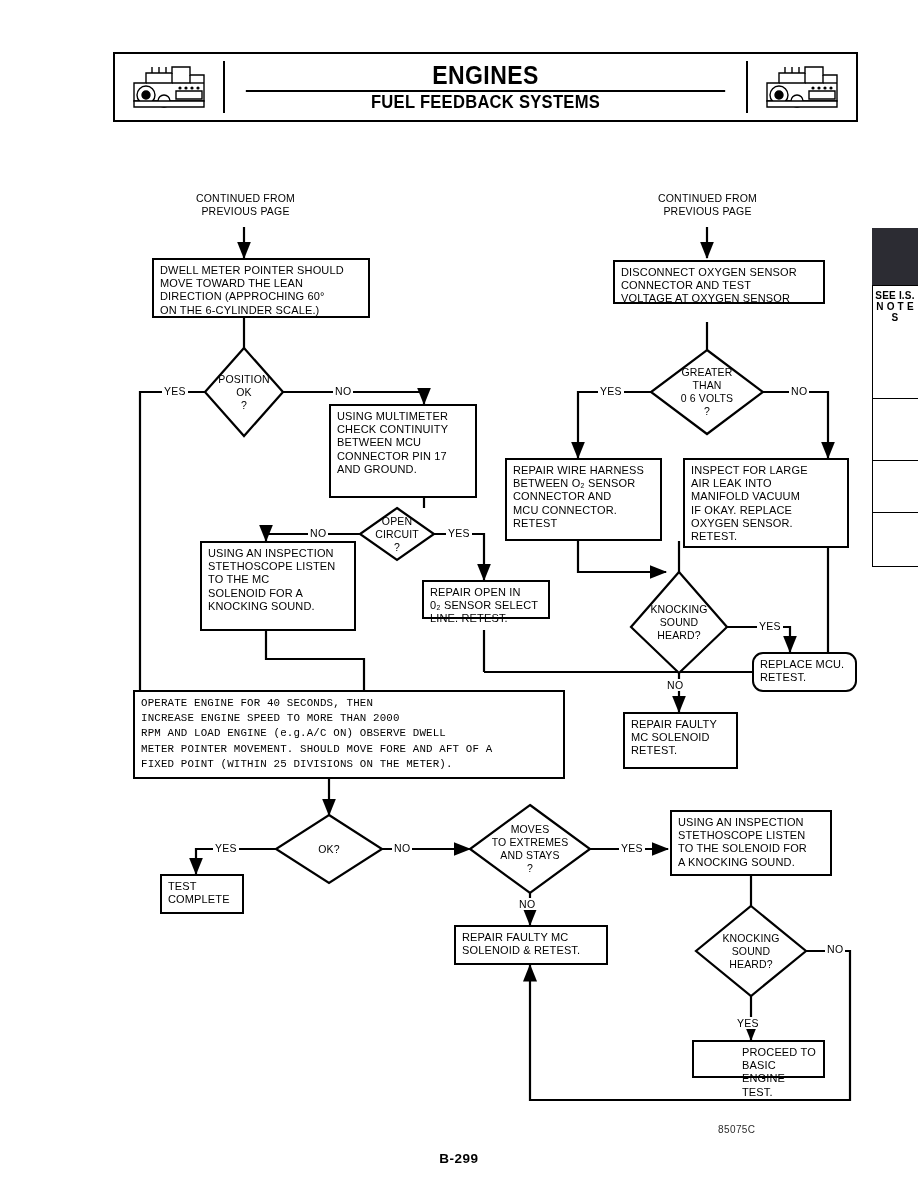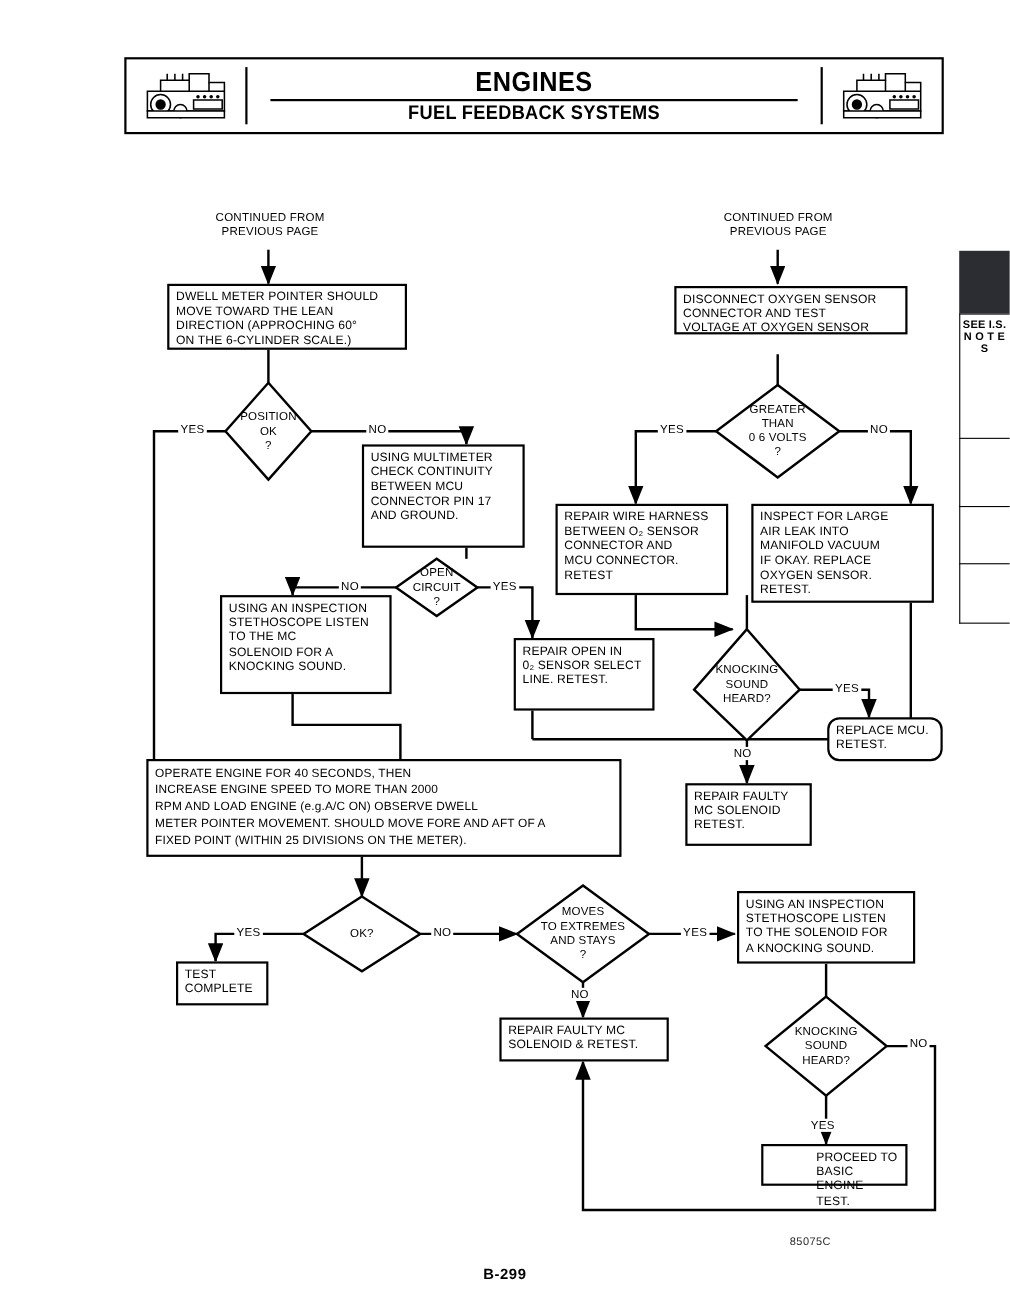--- a/index.html
+++ b/index.html
@@ -135,20 +135,21 @@
     border: 2px solid #000;
     padding: 4px 5px 3px 6px;
     font-size: 11px;
     line-height: 13.2px;
     letter-spacing: 0.15px;
     white-space: pre-line;
   }
   .box.wide {
     font-size: 10.8px;
     line-height: 15.2px;
+    font-family: Liberation Mono, monospace;
   }
   .diamond-wrap {
     position: absolute;
     display: flex;
     align-items: center;
     justify-content: center;
     text-align: center;
     font-size: 10.5px;
     line-height: 13px;
     white-space: pre-line;
@@ -366,21 +367,21 @@
 MANIFOLD VACUUM
 IF OKAY. REPLACE
 OXYGEN SENSOR. RETEST.</div>
 
   <div class="node box" style="left:200px; top:541px; width:156px; height:90px;">USING AN INSPECTION
 STETHOSCOPE LISTEN
 TO THE MC
 SOLENOID FOR A
 KNOCKING SOUND.</div>
 
-  <div class="node box" style="left:422px; top:580px; width:128px; height:66px;margin-left:45px;">REPAIR OPEN IN
+  <div class="node box" style="left:422px; top:580px; width:128px; height:39px;">REPAIR OPEN IN
 0₂ SENSOR SELECT
 LINE. RETEST.</div>
 
   <div class="node box" style="left:752px; top:652px; width:105px; height:40px;border-radius:11px;">REPLACE MCU.
 RETEST.</div>
 
   <div class="node box" style="left:623px; top:712px; width:115px; height:57px;">REPAIR FAULTY
 MC SOLENOID
 RETEST.</div>
 

